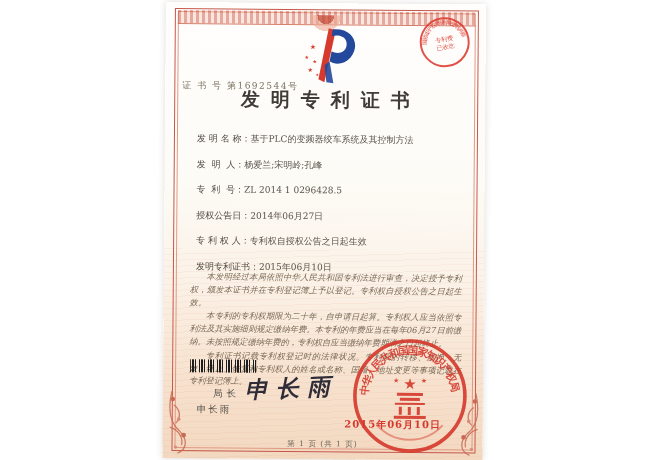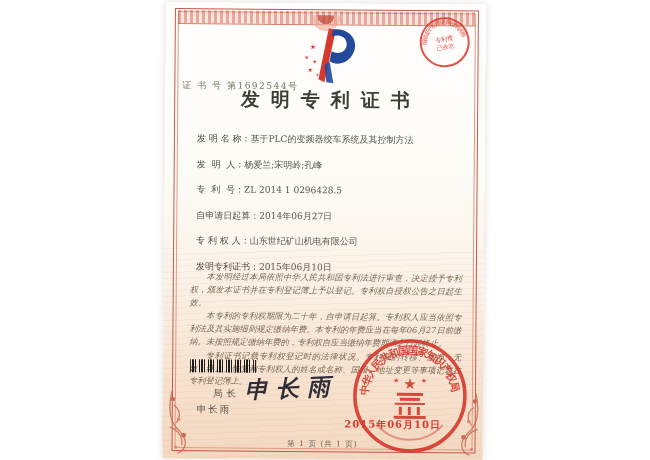--- a/index.html
+++ b/index.html
@@ -78,22 +78,22 @@
       <text x="28" y="27" text-anchor="middle" font-size="6" fill="#dd3b2f">专利费</text>
       <text x="28" y="35" text-anchor="middle" font-size="6" fill="#dd3b2f">已收讫</text>
     </svg>
 
     <div class="title">发明专利证书</div>
 
     <div class="fields">
       <div class="frow"><span class="flabel">发 明 名 称：</span><span class="fvalue">基于PLC的变频器绞车系统及其控制方法</span></div>
       <div class="frow"><span class="flabel">发  明  人：</span><span class="fvalue">杨爱兰;宋明岭;孔峰</span></div>
       <div class="frow"><span class="flabel">专  利  号：</span><span class="fvalue">ZL 2014 1 0296428.5</span></div>
-      <div class="frow"><span class="flabel">自申请日起算：</span><span class="fvalue">2014年06月27日</span></div>
-      <div class="frow"><span class="flabel">专 利 权 人：</span><span class="fvalue">山东世纪矿山机电有限公司</span></div>
+      <div class="frow"><span class="flabel">授权公告日：</span><span class="fvalue">2014年06月27日</span></div>
+      <div class="frow"><span class="flabel">专 利 权 人：</span><span class="fvalue">专利权自授权公告之日起生效</span></div>
       <div class="frow"><span class="flabel">发明专利证书：</span><span class="fvalue">2015年06月10日</span></div>
     </div>
 
     <div class="paras">
       <p>本发明经过本局依照中华人民共和国专利法进行审查，决定授予专利权，颁发本证书并在专利登记簿上予以登记。专利权自授权公告之日起生效。</p>
       <p>本专利的专利权期限为二十年，自申请日起算。专利权人应当依照专利法及其实施细则规定缴纳年费。本专利的年费应当在每年06月27日前缴纳。未按照规定缴纳年费的，专利权自应当缴纳年费期满之日起终止。</p>
       <p>专利证书记载专利权登记时的法律状况。专利权的转移、质押、无效、终止、恢复和专利权人的姓名或名称、国籍、地址变更等事项记载在专利登记簿上。</p>
     </div>
 
     <div class="barcode"></div>

